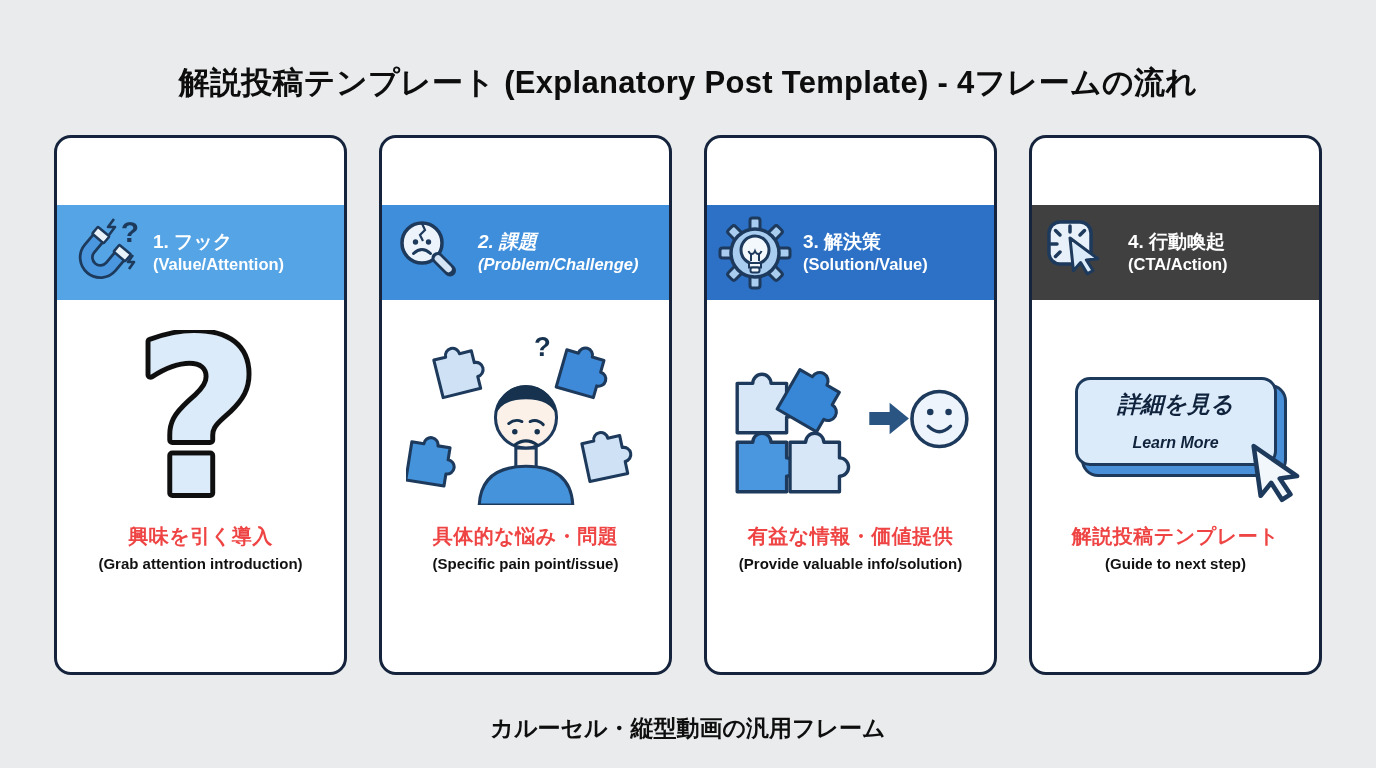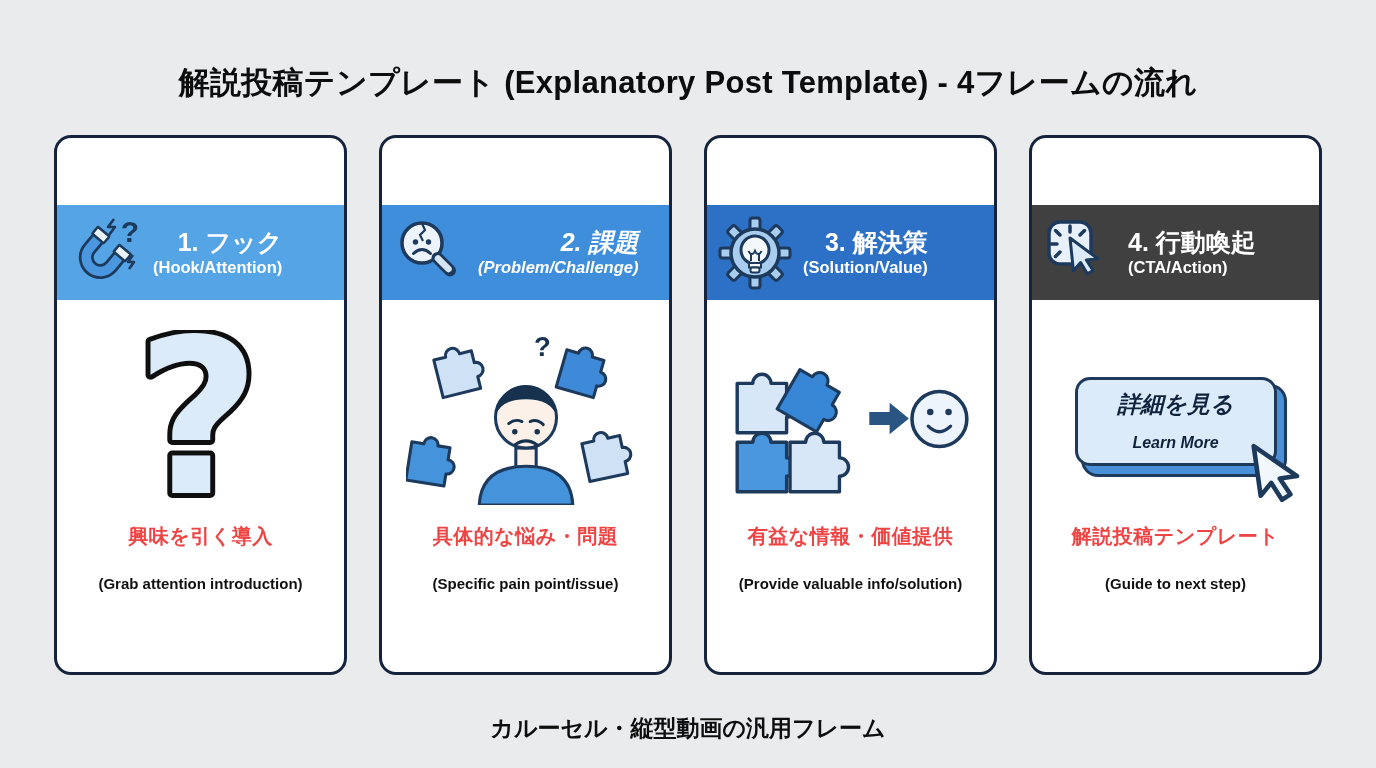--- a/index.html
+++ b/index.html
@@ -33,28 +33,28 @@
     display: flex; flex-direction: column;
   }
   .card-top { height: 67px; flex: 0 0 auto; }
   .card-header {
     height: 95px; flex: 0 0 auto;
     display: flex; align-items: center;
     padding: 0 6px 0 10px; gap: 10px;
   }
   .hicon { flex: 0 0 76px; height: 82px; display: flex; align-items: center; justify-content: center; }
   .htext { display: flex; flex-direction: column; }
-  .htitle { font-size: 25px; font-weight: bold; color: #ffffff; line-height: 1.12; white-space: nowrap; text-align: right; }
+  .htitle { font-size: 19px; font-weight: bold; color: #ffffff; line-height: 1.12; white-space: nowrap; }
   .hsub   { font-size: 16.5px; font-weight: bold; color: #ffffff; margin-top: 2px; white-space: nowrap; }
 
   .card-body { flex: 1; display: flex; flex-direction: column; align-items: center; padding-top: 30px; }
   .illus { height: 175px; width: 100%; display: flex; align-items: center; justify-content: center; }
   .caption { margin-top: 18px; text-align: center; }
   .cap-jp { font-size: 20px; font-weight: bold; color: #ef4444; letter-spacing: 0.5px; }
-  .cap-en { font-size: 15px; font-weight: bold; color: #111111; margin-top: 25px; }
+  .cap-en { font-size: 15px; font-weight: bold; color: #111111; margin-top: 5px; }
 
   .footer {
     position: absolute; top: 713px; left: 0; right: 0;
     text-align: center;
     font-size: 23px; font-weight: bold; color: #0e0e0e;
   }
 
   
   .cta-wrap { position: relative; margin-top: 8px; }
   .cta-button {
@@ -91,21 +91,21 @@
               <rect x="10.5" y="20" width="15" height="9" rx="1" fill="#e9f1f9" stroke="#1d3a5c" stroke-width="2.5"></rect>
               <rect x="38.5" y="20" width="15" height="9" rx="1" fill="#e9f1f9" stroke="#1d3a5c" stroke-width="2.5"></rect>
             </g>
             <path d="M47 4 l-6 8 h7 l-6 8" fill="none" stroke="#1d3a5c" stroke-width="2.6" stroke-linejoin="round"></path>
             <path d="M66 40 l-5 7 h6 l-5 7" fill="none" stroke="#1d3a5c" stroke-width="2.6" stroke-linejoin="round"></path>
             <text x="63" y="27" text-anchor="middle" font-size="30" font-weight="bold" fill="#1d3a5c">?</text>
           </svg>
         </span>
         <div class="htext">
           <div class="htitle">1. フック</div>
-          <div class="hsub">(Hook/Attention)</div>
+          <div class="hsub">(Value/Attention)</div>
         </div>
       </header>
       <div class="card-body">
         <div class="illus">
           <svg width="130" height="175" viewBox="0 0 130 175">
             <text x="62" y="163" text-anchor="middle" font-size="215" font-weight="bold" font-family="DejaVu Sans, sans-serif" fill="#dcebf9" stroke="#0f0f0f" stroke-width="10" paint-order="stroke" stroke-linejoin="round">?</text>
           </svg>
         </div>
         <div class="caption">
           <div class="cap-jp">興味を引く導入</div>

